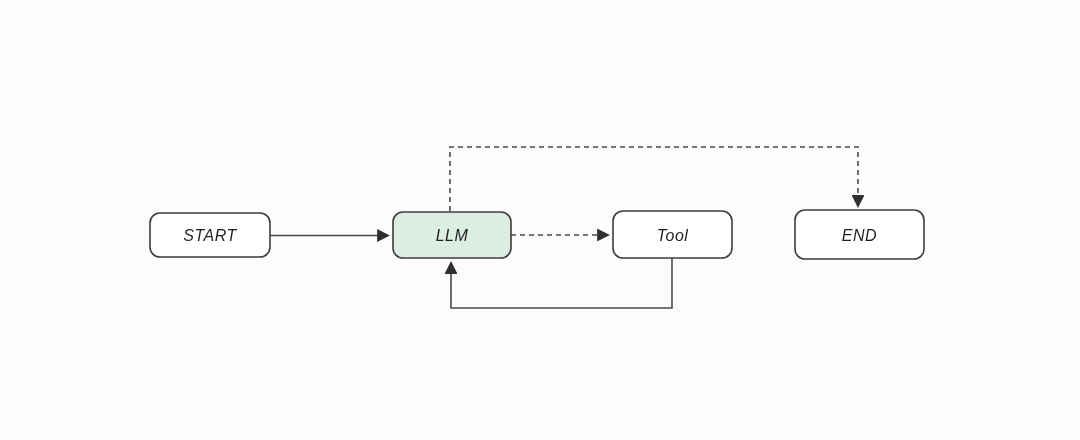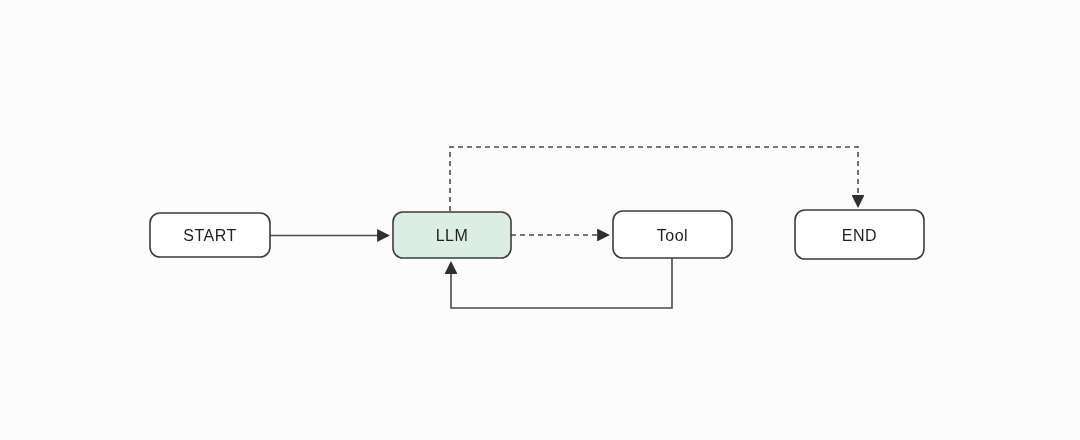--- a/index.html
+++ b/index.html
@@ -7,20 +7,21 @@
     padding: 0;
     background: #fcfcfc;
     font-family: "Liberation Sans", sans-serif;
   }
   .canvas {
     position: relative;
     width: 1080px;
     height: 440px;
     background: #fcfcfc;
     overflow: hidden;
+    font-style: italic;
   }
   svg { display: block; }
   .node-label {
     font-family: "Liberation Sans", sans-serif;
     font-size: 16px;
     fill: #1f1f1f;
     letter-spacing: 0.5px;
   }
 </style>
 </head>

